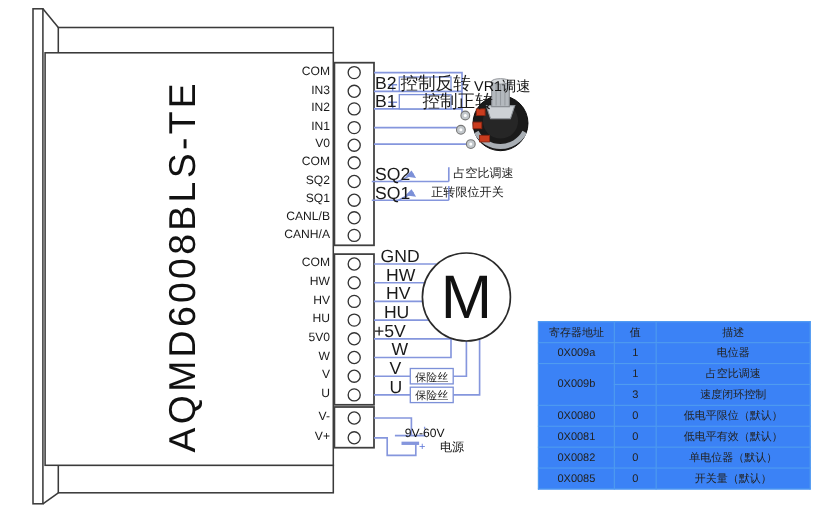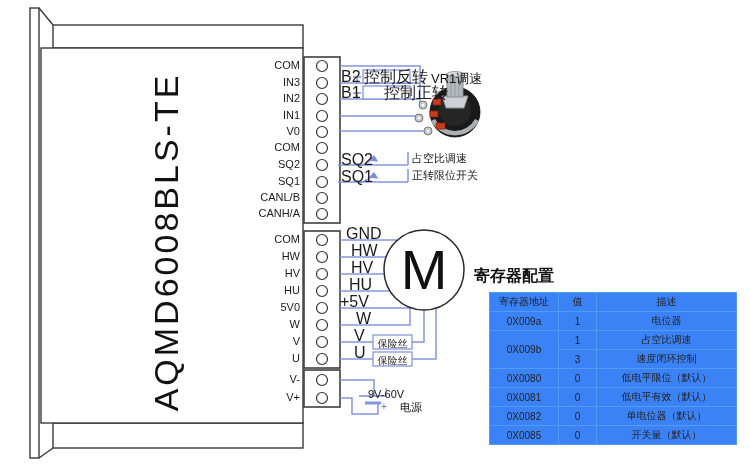--- a/index.html
+++ b/index.html
@@ -174,33 +174,32 @@
   <div class="lbl s10" style="left:354px;top:330px">V</div>
   <div class="lbl s10" style="left:354px;top:347px">U</div>
 
   <div class="lbl s10" style="left:341px;top:71px">B2</div>
   <div class="lbl s10" style="left:341px;top:87px">B1</div>
   <div class="lbl s10 c" style="left:364px;top:71px;width:63px">控制反转</div>
   <div class="lbl s10 c" style="left:384px;top:87px;width:45px">控制正转</div>
   <div class="lbl s10" style="left:341px;top:154px">SQ2</div>
   <div class="lbl s10" style="left:341px;top:171px">SQ1</div>
   <div class="lbl" style="left:412px;top:152px">占空比调速</div>
-  <div class="lbl" style="left:412px;top:169px">正转限位开关</div>
+  <div class="lbl" style="left:392px;top:169px">正转限位开关</div>
   <div class="vr1">VR1调速</div>
 
   <div class="lbl c" style="left:374px;top:337px;width:37px;font-size:10px">保险丝</div>
   <div class="lbl c" style="left:374px;top:354px;width:37px;font-size:10px">保险丝</div>
 
   <div class="motor-m">M</div>
 
   <div class="lbl pw" style="left:368px;top:388px">9V-60V</div>
   <div class="lbl pw" style="left:400px;top:401px">电源</div>
   <div class="plus">+</div>
 
-  <div class="tbl-title">寄存器配置</div>
   <table class="reg">
     <colgroup>
         <col style="width:69px">
         <col style="width:38px">
         <col style="width:140px">
       </colgroup>
     <tbody>
         <tr>
       <th>寄存器地址</th>
       <th>值</th>

